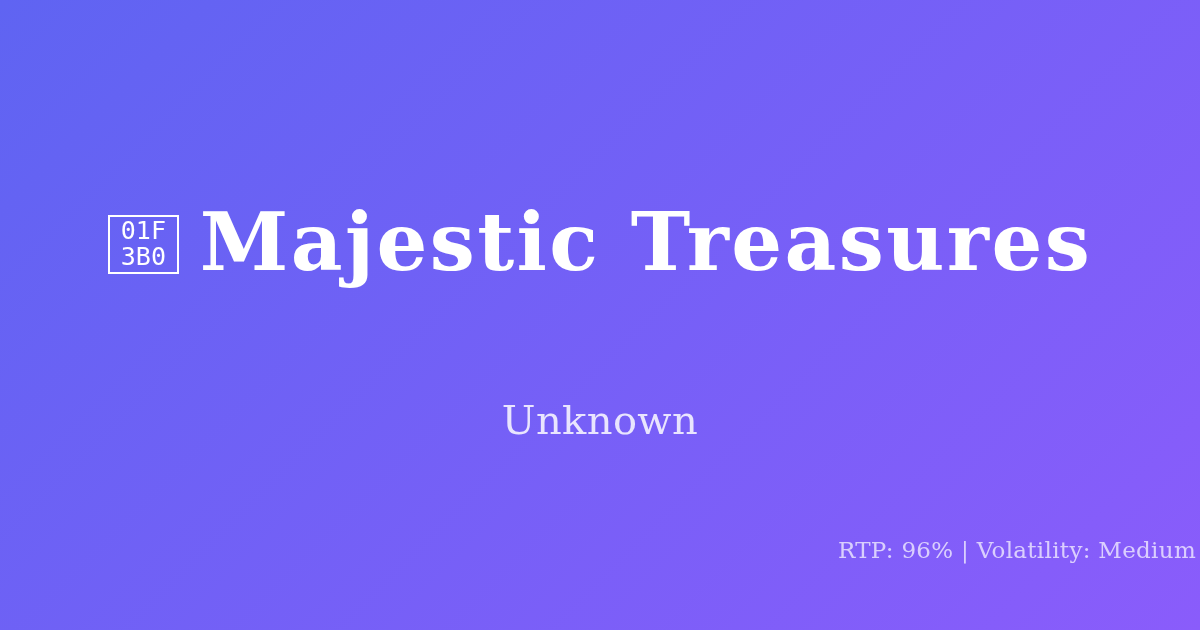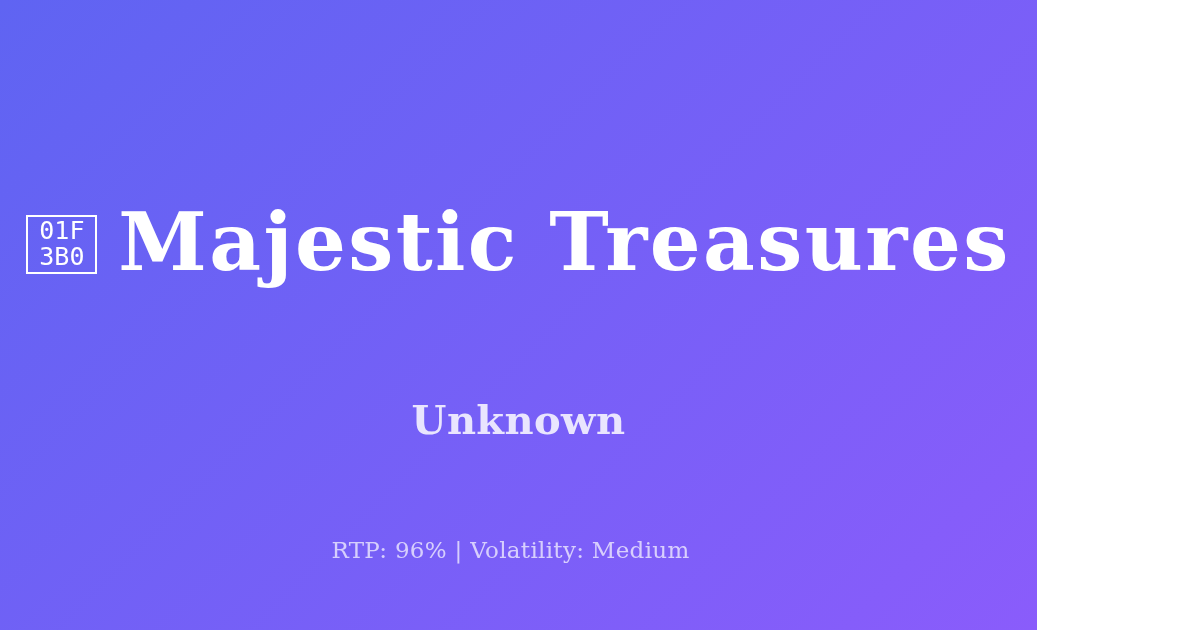--- a/index.html
+++ b/index.html
@@ -10,21 +10,21 @@
 
   body {
     width: 1200px;
     height: 630px;
     overflow: hidden;
     font-family: "DejaVu Serif", "Liberation Serif", serif;
   }
 
   #card {
     position: relative;
-    width: 1037px;
+    width: 1200px;
     height: 630px;
     box-sizing: border-box;
     background-image: linear-gradient(135deg, #5f64f2 0%, #8a5cfb 100%);
     display: flex;
     flex-direction: column;
     align-items: center;
     justify-content: center;
   }
 
   
@@ -77,35 +77,35 @@
     color: #ffffff;
     line-height: 1.0;
     letter-spacing: 2.4px;
     white-space: nowrap;
     text-align: right;
   }
 
   #subtitle {
     font-family: "DejaVu Serif", "Liberation Serif", serif;
     font-size: 40px;
-    font-weight: 700;
+    font-weight: 400;
     color: rgba(255, 255, 255, 0.84);
     line-height: 1.0;
     margin-top: 64px;
     letter-spacing: 0.4px;
     white-space: nowrap;
   }
 
   
   #meta {
     position: absolute;
     left: 0;
-    right: 16px;
+    right: 4px;
     bottom: 68px;
-    text-align: center;
+    text-align: right;
   }
 
   #meta-text {
     font-family: "DejaVu Serif", "Liberation Serif", serif;
     font-size: 23px;
     font-weight: 400;
     color: rgba(255, 255, 255, 0.70);
     letter-spacing: 0.3px;
     line-height: 1.0;
     white-space: nowrap;

